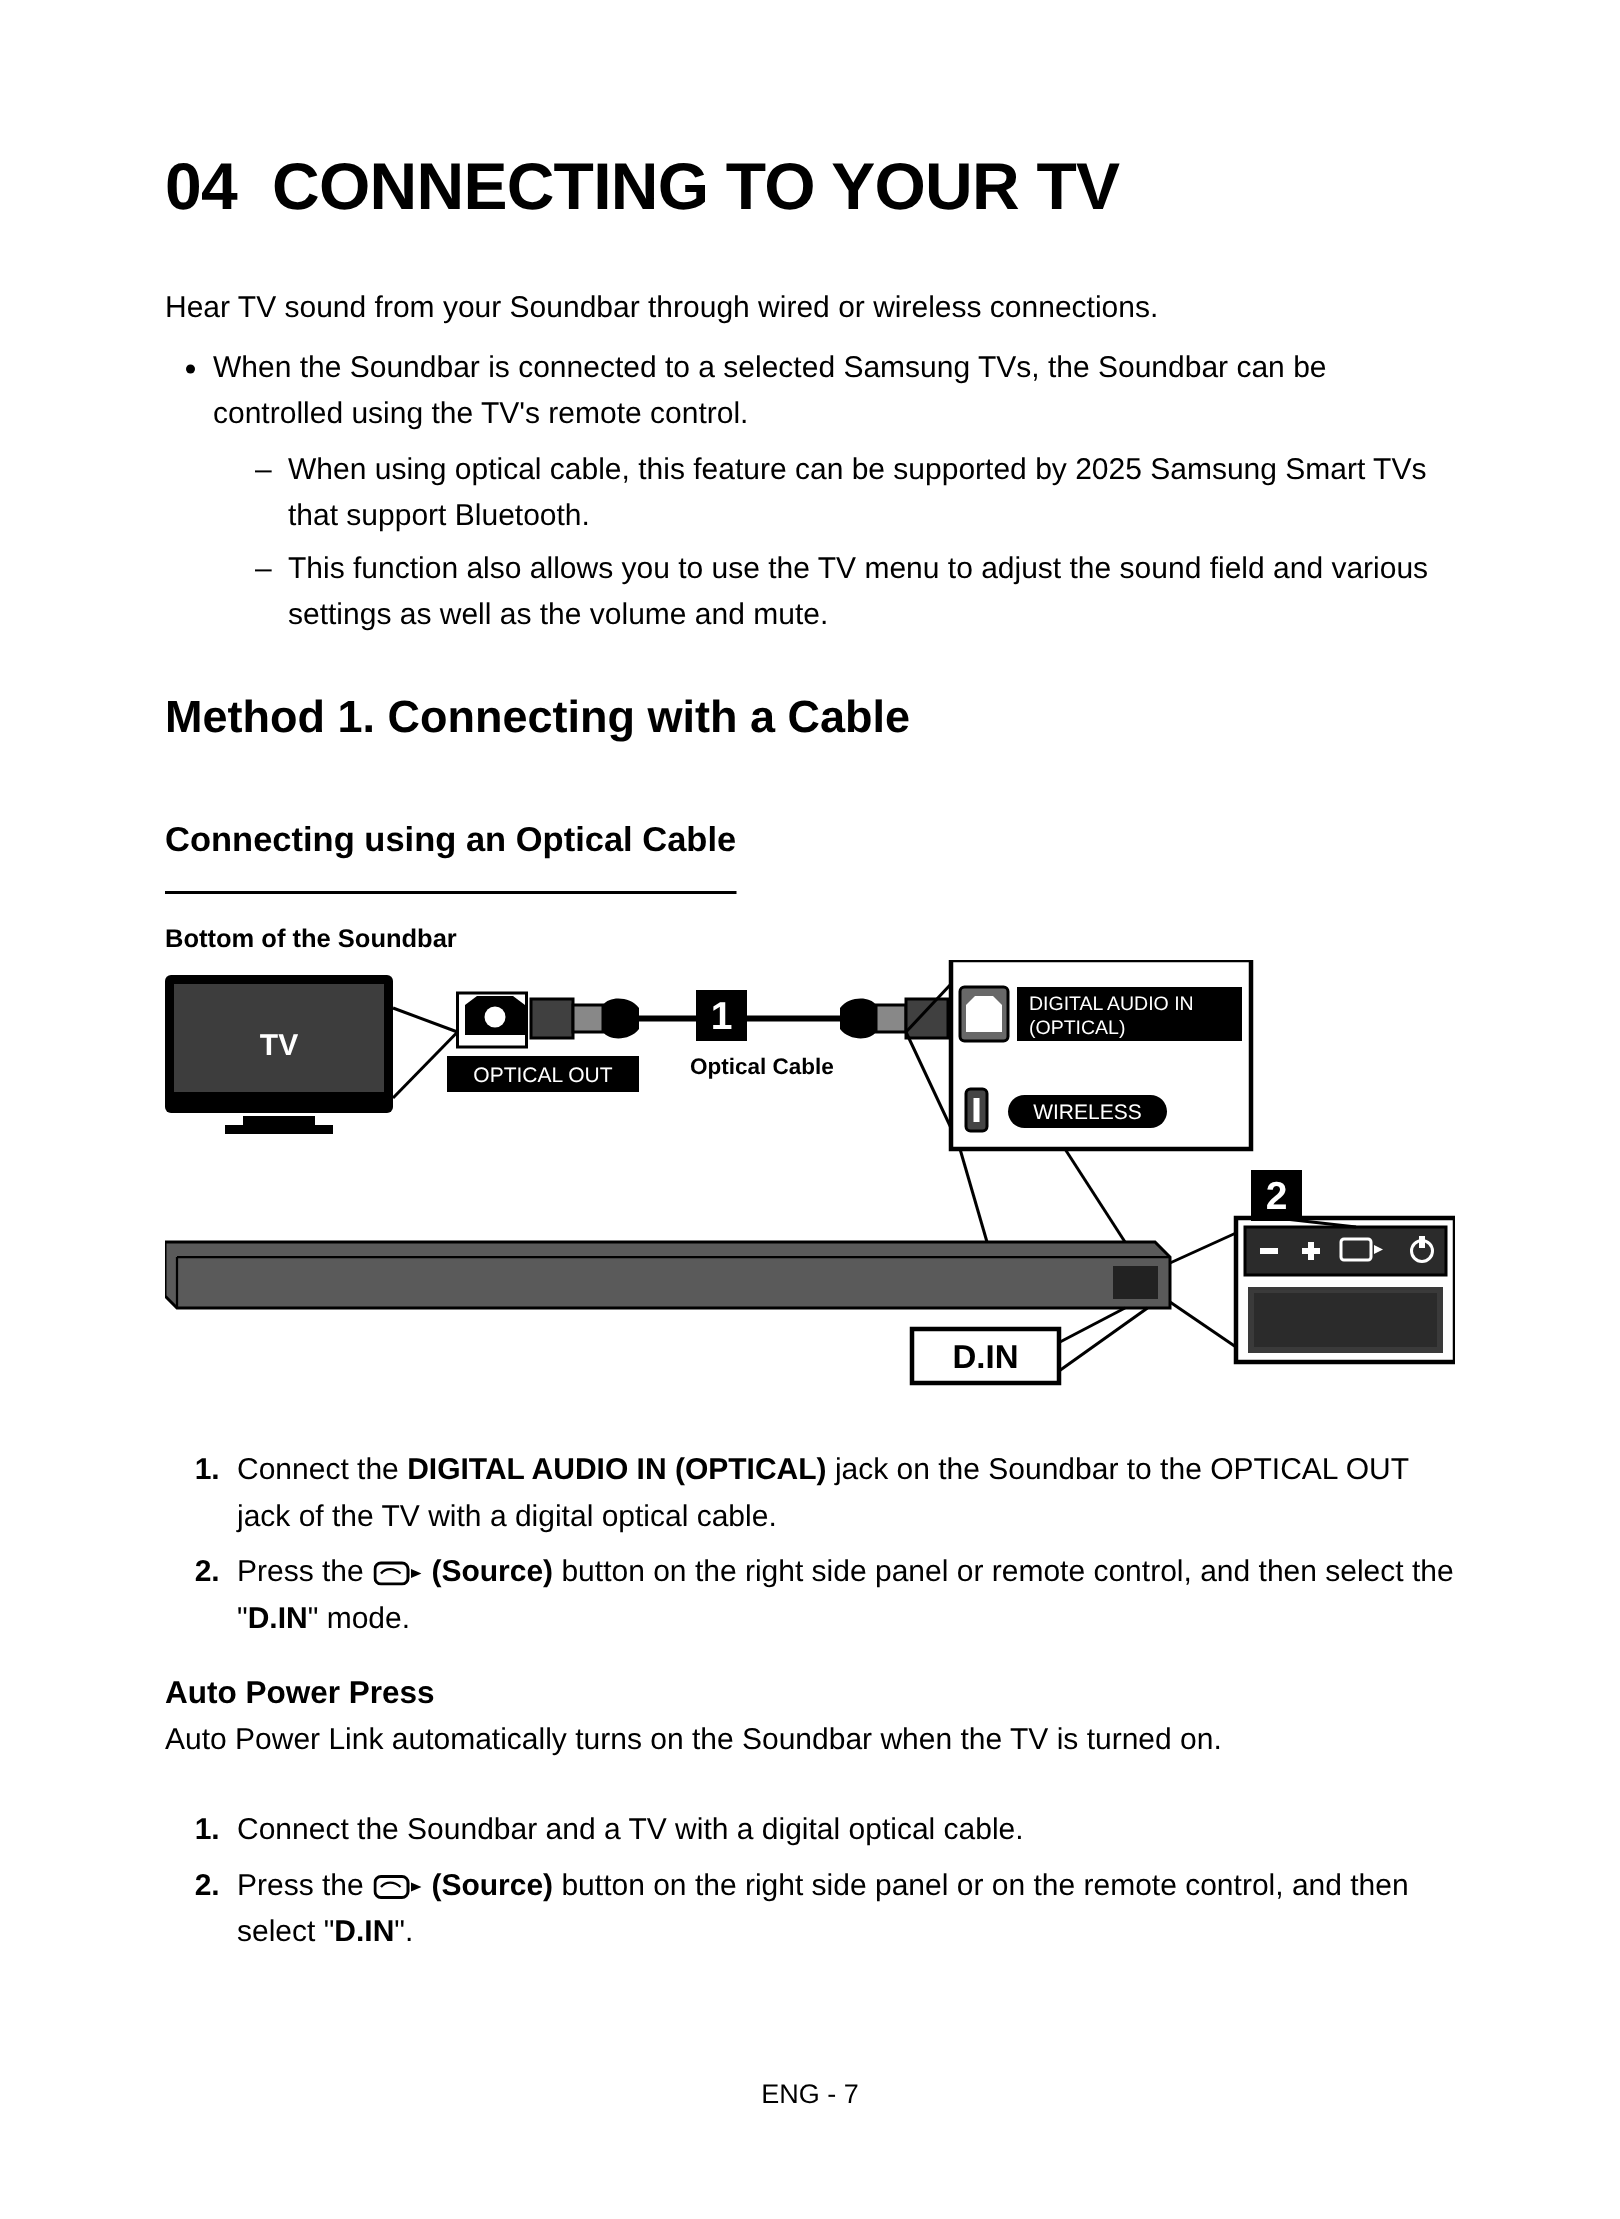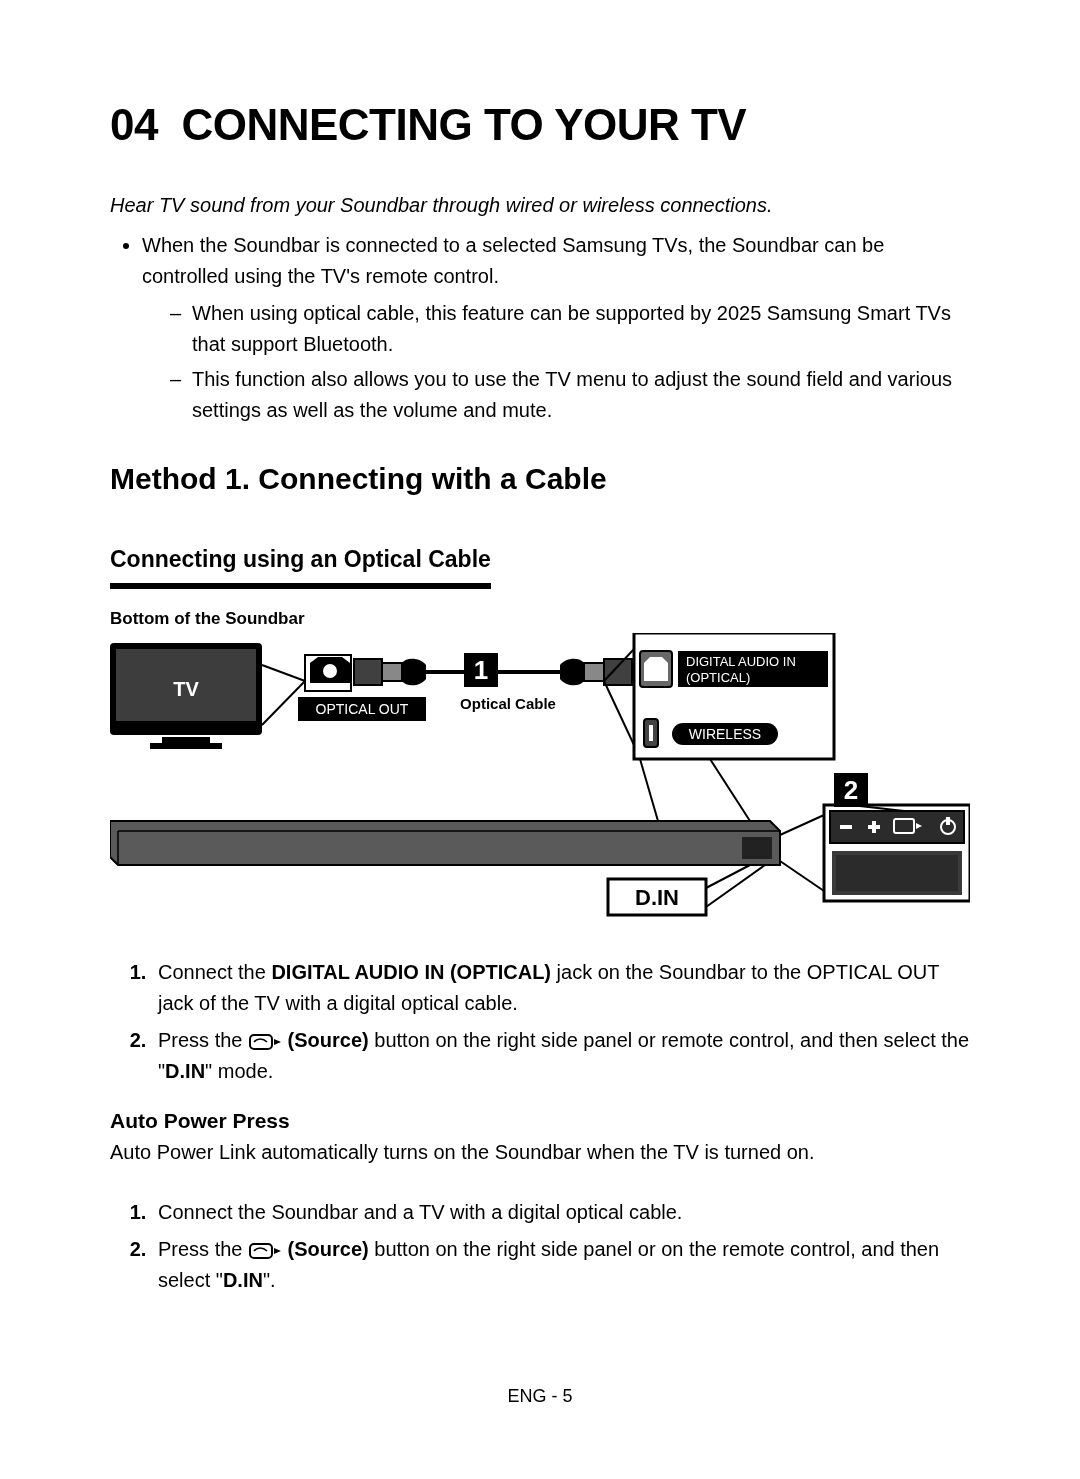--- a/index.html
+++ b/index.html
@@ -20,21 +20,20 @@
   .chapter-title {
     font-size: 44px;
     font-weight: 800;
     letter-spacing: -0.5px;
     margin: 0 0 40px 0;
   }
   .intro {
     font-size: 20px;
     line-height: 1.5;
     margin: 0 0 10px 0;
-    font-style: italic;
   }
   ul.bullets {
     margin: 6px 0 0 0;
     padding-left: 32px;
     font-size: 20px;
     line-height: 1.55;
   }
   ul.bullets > li {
     margin-bottom: 4px;
   }
@@ -59,22 +58,22 @@
   h2.method {
     font-size: 30px;
     font-weight: 700;
     margin: 36px 0 22px 0;
   }
   h3.subsection {
     font-size: 23px;
     font-weight: 700;
     margin: 28px 0 0 0;
     display: inline-block;
-    border-bottom: 6px solid #000000;
-    padding-bottom: 10px;
+    border-bottom: 2px solid #000000;
+    padding-bottom: 21px;
   }
   .diagram-wrap { margin-top: 20px; }
   .diagram-caption-top {
     font-size: 17px;
     font-weight: 700;
     padding-right: 60px;
     margin-bottom: 4px;
   }
   .diagram {
     width: 860px;
@@ -288,14 +287,14 @@
     <li>
       <span>Press the </span><svg class="source-icon" width="32" height="18" viewBox="0 0 32 18">
           <rect x="1" y="3" width="22" height="14" rx="4" fill="none" stroke="#000" stroke-width="2"></rect>
           <polygon points="25,7 32,10 25,13" fill="#000"></polygon>
           <path d="M5 10 C8 6, 14 6, 18 10" fill="none" stroke="#000" stroke-width="1.5"></path>
         </svg>
       <span class="bold">(Source)</span><span> button on the right side panel or on the remote control, and then select "</span><span class="bold">D.IN</span><span>".</span>
     </li>
   </ol>
 
-  <div class="footer">ENG - 5</div>
+  <div class="footer">ENG - 7</div>
 </div>
 
 </body></html>

